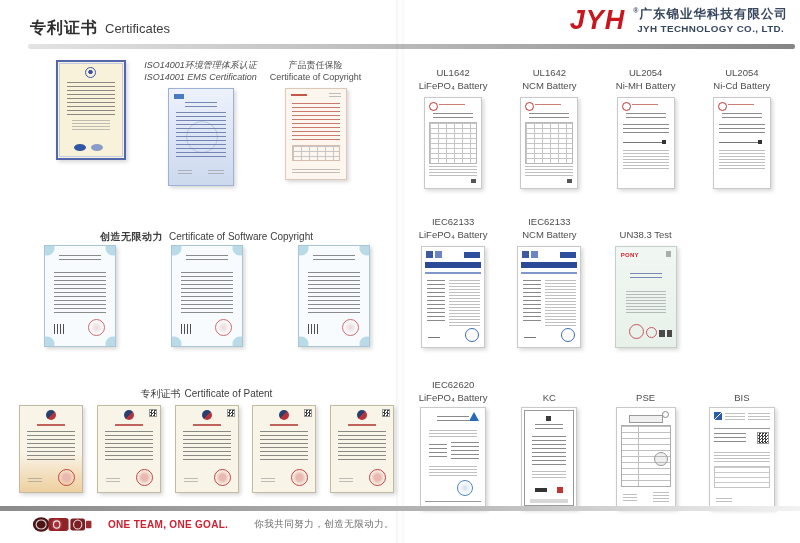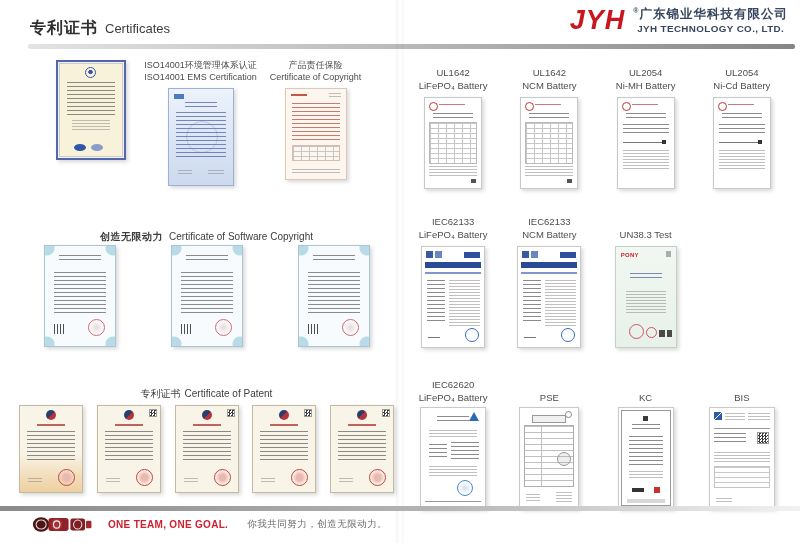--- a/index.html
+++ b/index.html
@@ -54,40 +54,40 @@
       radial-gradient(circle at calc(100% - 2px) calc(100% - 2px),#b9dbe7 0 7px,transparent 8px),#f7fbfd;}
   .v-patent{background:#f8f4e7;border:1px solid #c3bb9f;}
   .v-patent.warm{background:linear-gradient(180deg,#f8f4e7 55%,#f2ddba 82%,#edd0a0);}
   .v-pony{background:linear-gradient(180deg,#f1f7f2,#e7f1e9);border:1px solid #c4d0c6;}
   .v-kc{outline:1px solid #9a9a9a;outline-offset:-4px;}
   
   .lp{position:absolute;left:18px;top:60px;width:377px;}
   .lp-row1{position:relative;height:148px;}
   .col{position:absolute;top:0;display:flex;flex-direction:column;align-items:center;}
   .col .clabel{font-size:9px;color:#4d4d4d;text-align:center;line-height:1.3;margin-bottom:5px;}
-  .c1{left:10px;width:125px;} .c2{left:125px;width:115px;} .c3{left:245px;width:105px;}
+  .c1{left:10px;width:125px;} .c2{left:125px;width:115px;font-style:italic;} .c3{left:245px;width:105px;}
   .sec-title{margin-top:22px;text-align:center;font-size:10px;color:#3d3d3d;height:13px;}
   .sec-title .zh{font-weight:bold;letter-spacing:.5px;}
   .sec-title .en{margin-left:6px;}
   .sec-title2{margin-top:40px;text-align:center;font-size:10px;color:#3d3d3d;height:13px;}
   .lp-row2{margin-top:2px;display:flex;justify-content:center;gap:55px;}
   .lp-row3{margin-top:5px;display:flex;justify-content:space-between;padding:0 1px;}
   
   .rp{position:absolute;left:405px;top:62px;width:385px;}
   .rp-row{display:grid;grid-template-columns:repeat(4,1fr);}
   .rp-row.r1{margin-bottom:22px;} .rp-row.r2{margin-bottom:26px;}
   .cell{display:flex;flex-direction:column;align-items:center;justify-content:space-between;}
   .cell .clabel{height:30px;display:flex;flex-direction:column;justify-content:flex-end;
       font-size:9.5px;color:#4d4d4d;text-align:center;line-height:1.3;}
   .cell .thumb{margin-top:5px;}
   .r3 .cell .thumb{margin-top:3px;}
   
   .footer{position:absolute;left:32px;top:515px;display:flex;align-items:center;gap:12px;}
   .slogan-en{font-size:10px;font-weight:bold;color:#cf2030;letter-spacing:.3px;}
-  .slogan-zh{font-size:9.5px;color:#6a6a6a;margin-left:7px;letter-spacing:.5px;font-family:Liberation Mono, monospace;}
+  .slogan-zh{font-size:9.5px;color:#6a6a6a;margin-left:14px;letter-spacing:.5px;font-family:Liberation Mono, monospace;}
 </style>
 </head>
 <body>
 
 <div class="page">
 
   <div class="hdr-left">
     <span class="t-zh">专利证书</span>
     <span class="t-en">Certificates</span>
   </div>
@@ -338,44 +338,44 @@
           <i class="ln" style="left:8px;width:18px;top:36px;height:14px"></i>
           <i class="ln" style="left:30px;right:6px;top:34px;height:18px"></i>
           <i class="lt" style="left:8px;right:8px;top:58px;height:10px"></i>
           <i class="ring" style="right:12px;bottom:12px;width:14px;height:14px;border:1px solid #4a86c8;background:radial-gradient(circle,rgba(74,134,200,.25),transparent 65%)"></i>
           <i style="left:4px;right:4px;bottom:6px;height:1px;background:#999"></i>
         </div>
       </div>
       <div class="cell">
         <div class="clabel">
           <div></div>
-          <div>PSE</div>
-        </div>
-        <div class="thumb" style="width:58px;height:100px">
-          <i class="ring" style="right:6px;top:3px;width:5px;height:5px;border:1px solid #888"></i>
-          <i style="left:12px;right:12px;top:7px;height:6px;border:1px solid #999;background:#f0f0f0"></i>
-          <i class="pse-tbl" style="left:4px;right:4px;top:17px;height:60px"></i>
-          <i class="ring" style="right:7px;top:44px;width:12px;height:12px;border:1px solid #999;background:rgba(150,150,150,.15)"></i>
-          <i class="lt" style="left:6px;bottom:6px;width:14px;height:8px"></i>
-          <i class="lt" style="right:6px;bottom:6px;width:16px;height:10px"></i>
-        </div>
-      </div>
-      <div class="cell">
-        <div class="clabel">
-          <div></div>
           <div>KC</div>
         </div>
         <div class="thumb v-kc" style="width:54px;height:100px">
           <i style="left:24px;top:8px;width:5px;height:5px;background:#3c3c3c"></i>
           <i class="ln" style="left:13px;right:13px;top:16px;height:6px"></i>
           <i class="ln" style="left:10px;right:10px;top:28px;height:32px"></i>
           <i class="lt" style="left:10px;right:10px;top:63px;height:8px"></i>
           <i style="left:13px;bottom:16px;width:12px;height:4px;background:#333"></i>
           <i style="right:13px;bottom:15px;width:6px;height:6px;background:#c23430"></i>
           <i style="left:8px;right:8px;bottom:5px;height:4px;background:#d8d8d8"></i>
+        </div>
+      </div>
+      <div class="cell">
+        <div class="clabel">
+          <div></div>
+          <div>PSE</div>
+        </div>
+        <div class="thumb" style="width:58px;height:100px">
+          <i class="ring" style="right:6px;top:3px;width:5px;height:5px;border:1px solid #888"></i>
+          <i style="left:12px;right:12px;top:7px;height:6px;border:1px solid #999;background:#f0f0f0"></i>
+          <i class="pse-tbl" style="left:4px;right:4px;top:17px;height:60px"></i>
+          <i class="ring" style="right:7px;top:44px;width:12px;height:12px;border:1px solid #999;background:rgba(150,150,150,.15)"></i>
+          <i class="lt" style="left:6px;bottom:6px;width:14px;height:8px"></i>
+          <i class="lt" style="right:6px;bottom:6px;width:16px;height:10px"></i>
         </div>
       </div>
       <div class="cell">
         <div class="clabel">
           <div></div>
           <div>BIS</div>
         </div>
         <div class="thumb" style="width:64px;height:100px">
           <i style="left:4px;top:4px;width:8px;height:8px;background:linear-gradient(135deg,#2c5ba8 45%,#fff 46% 54%,#2c5ba8 55%)"></i>
           <i class="lt" style="left:15px;top:5px;width:20px;height:7px"></i>

